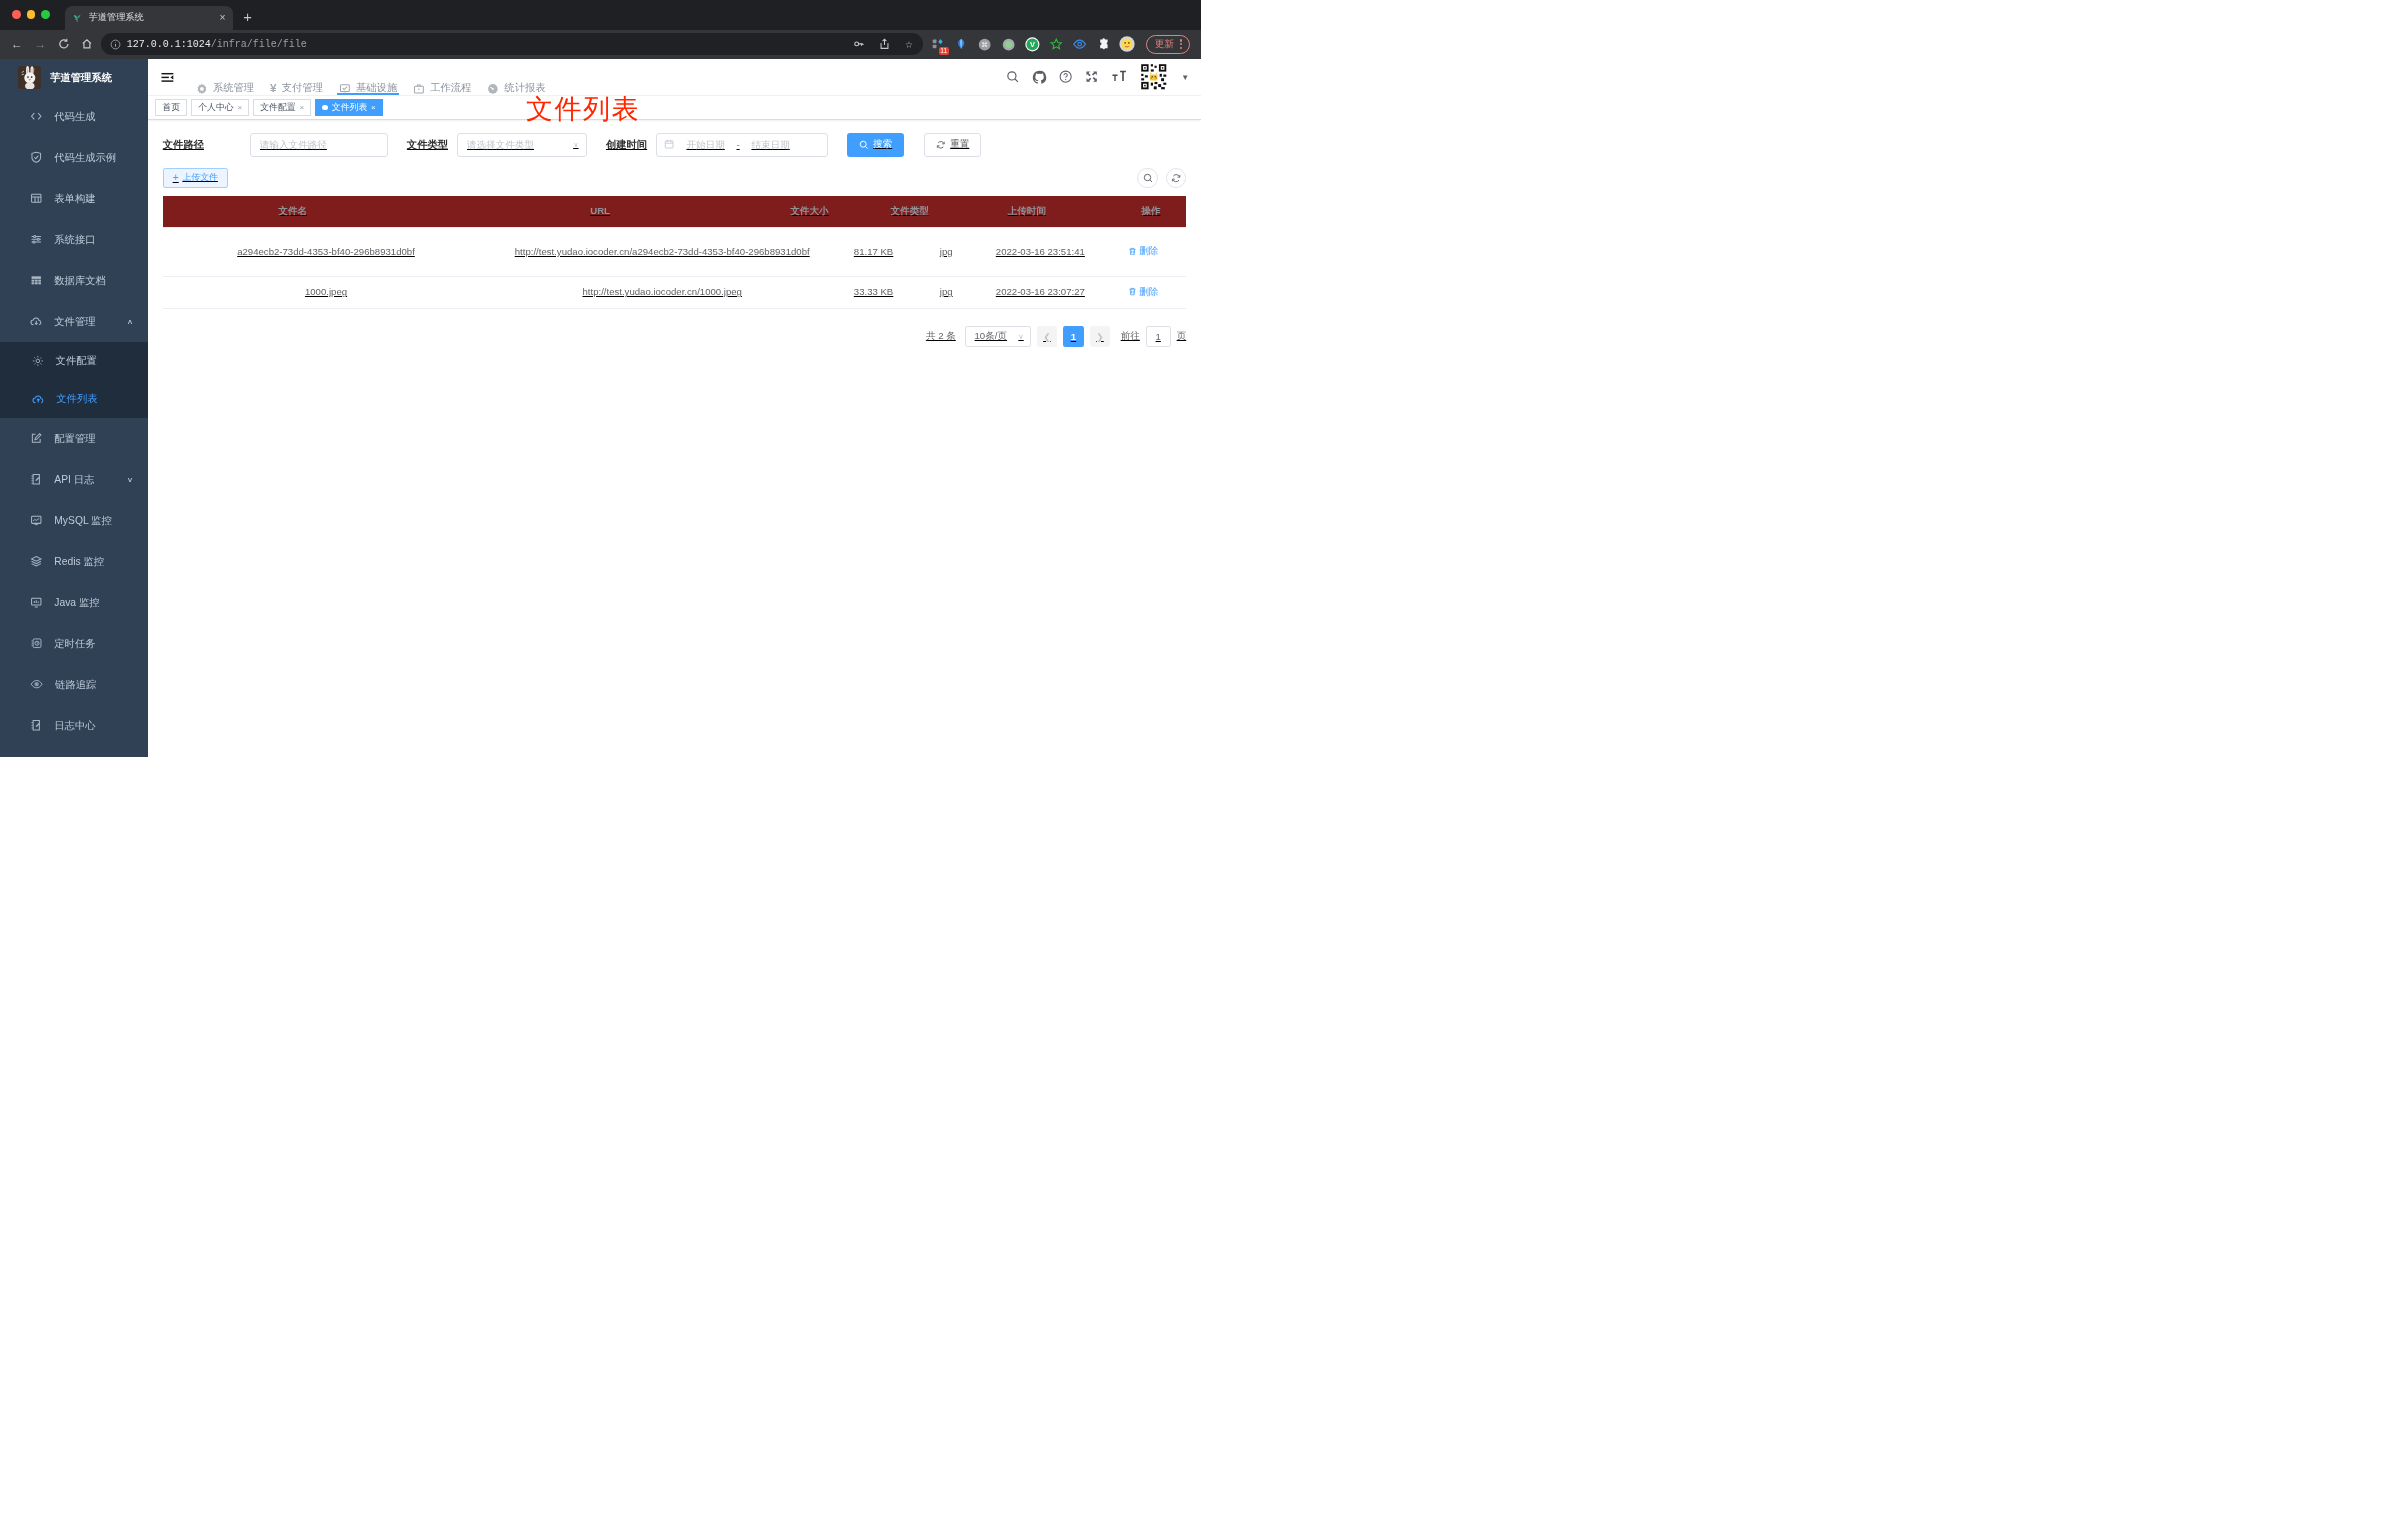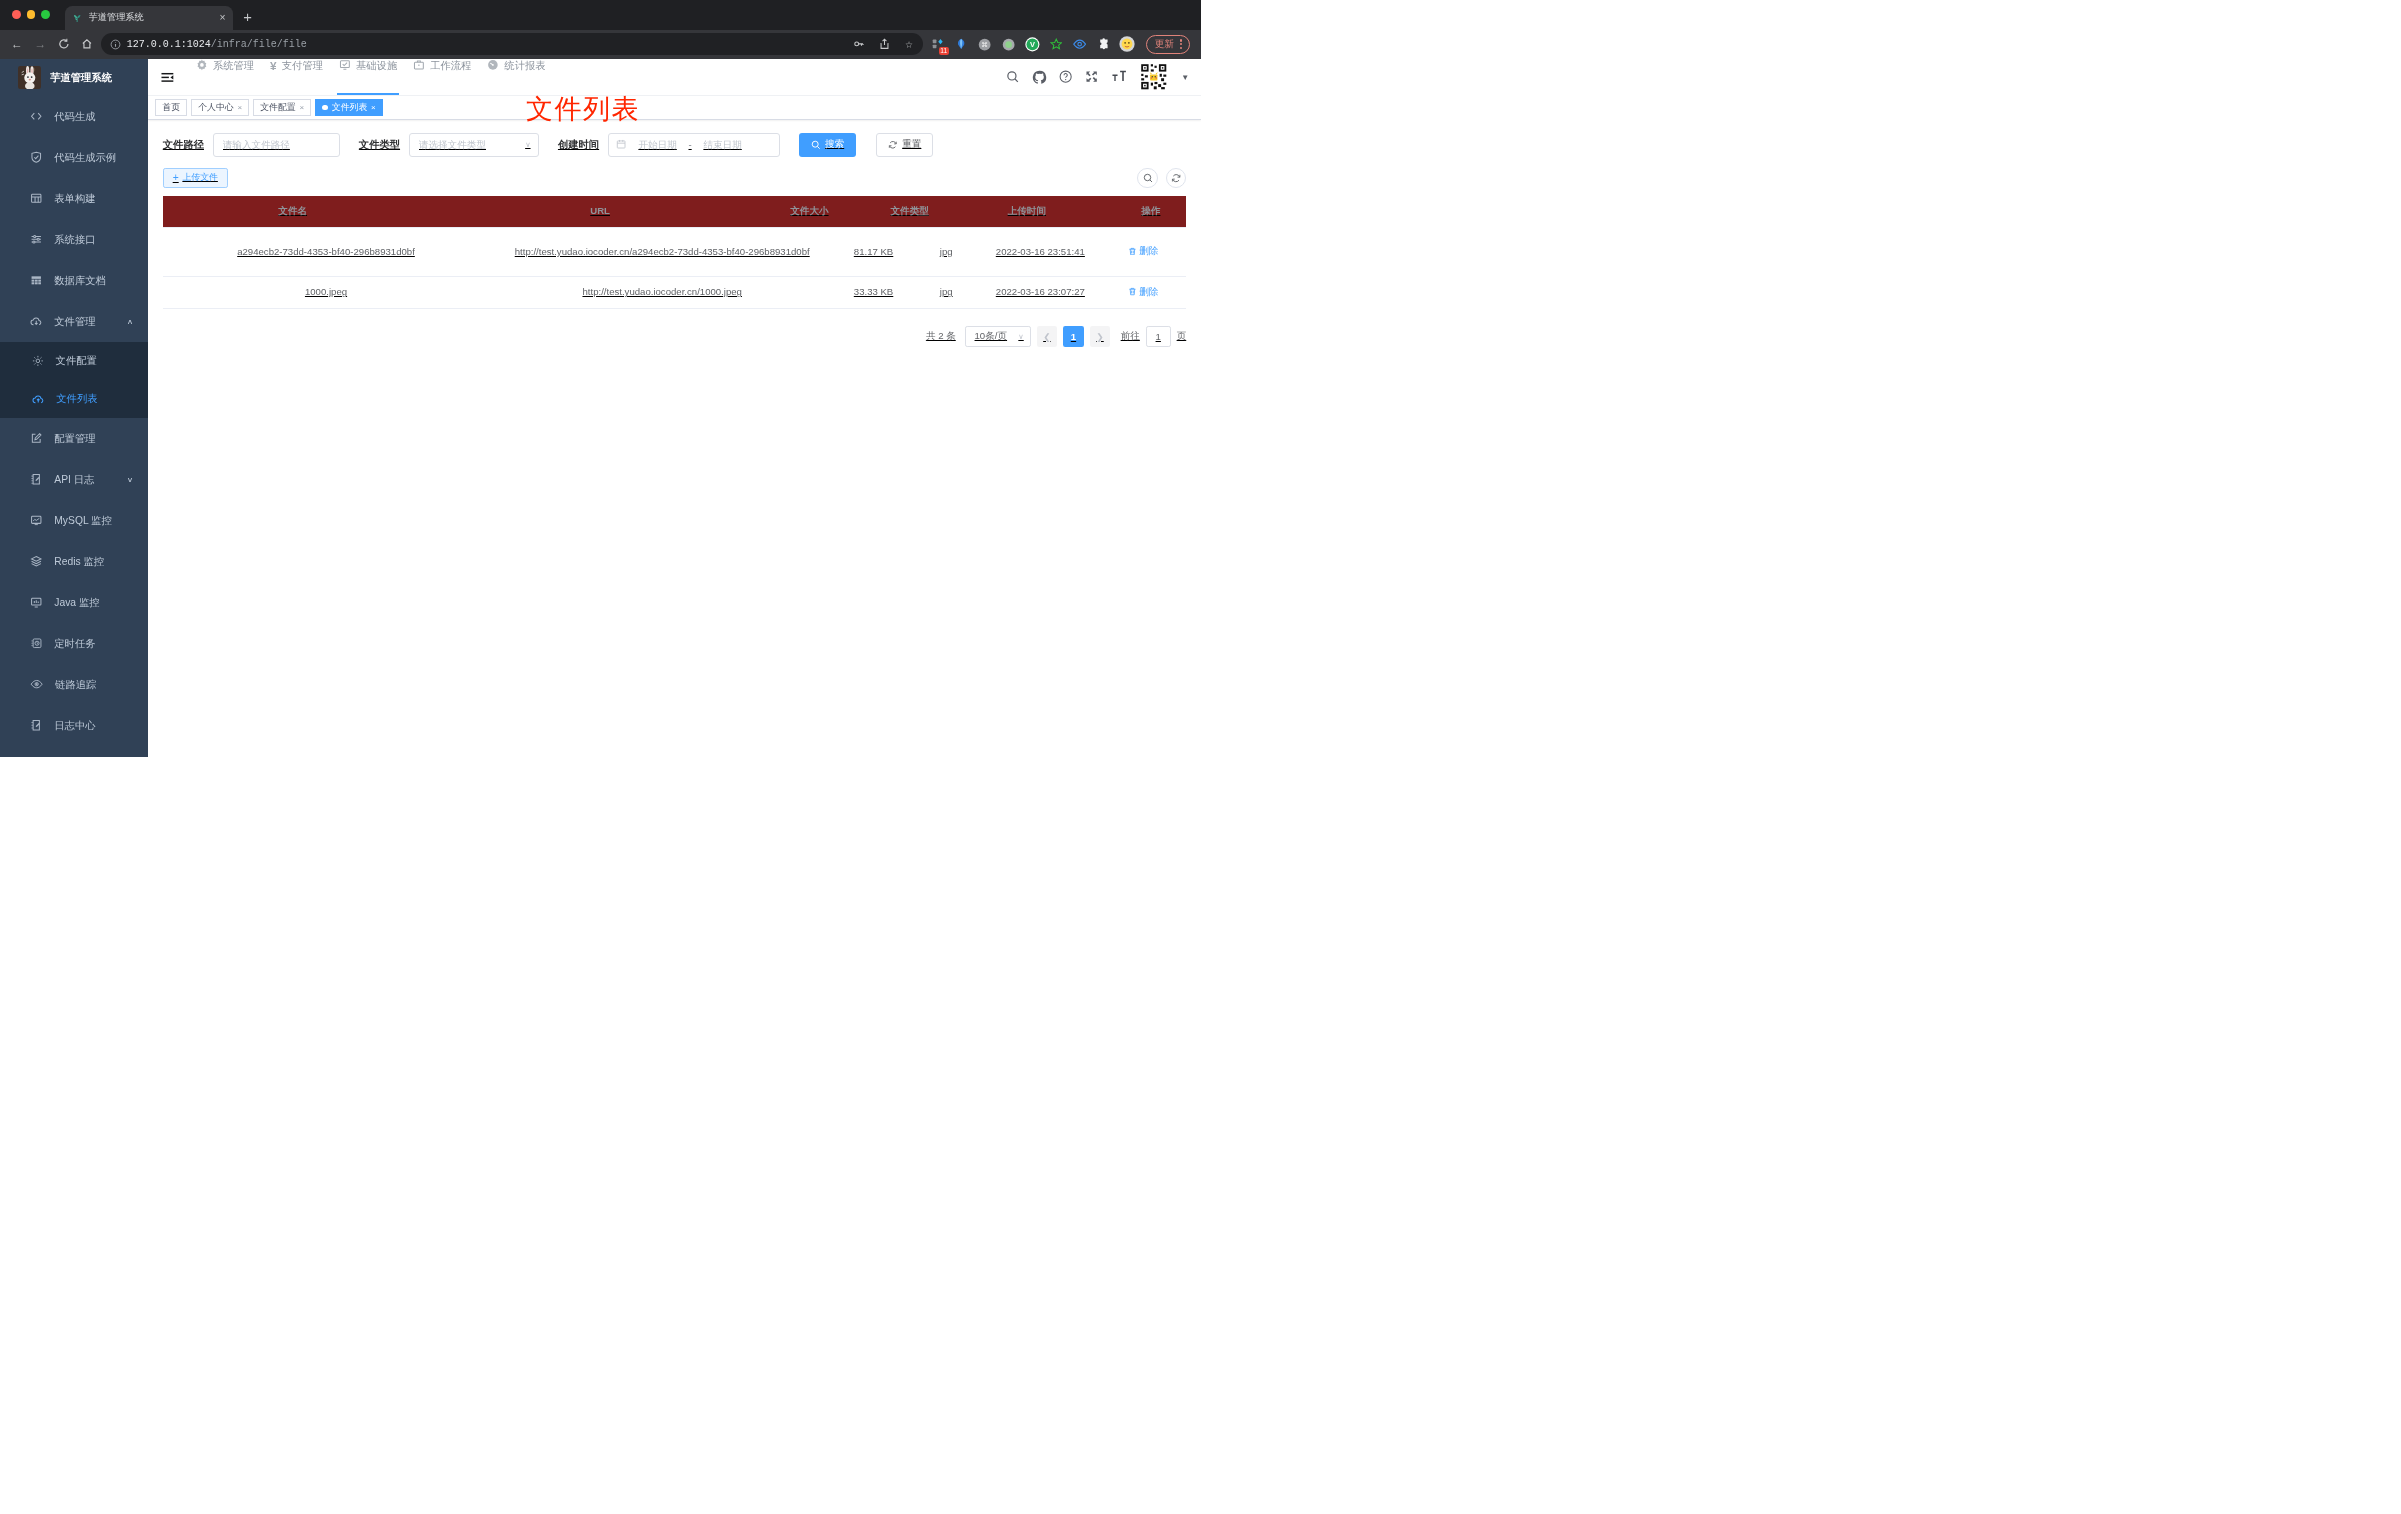--- a/index.html
+++ b/index.html
@@ -46,21 +46,21 @@
 .submenu .menu-item { height:38px; padding-left:32px; }
 .menu-item.active, .menu-item.active .mi { color:#409eff; }
 
 
 .main { flex:1; display:flex; flex-direction:column; background:#fff; position:relative; min-width:0; }
 
 
 .navbar { height:37px; display:flex; align-items:center; padding:0 11.8px; border-bottom:0.7px solid #f0f2f5; flex-shrink:0; }
 .hamburger { color:#17181a; margin-right:13.3px; }
 .topmenu { display:flex; height:100%; align-items:stretch; }
-.topmenu-item { display:flex; align-items:flex-start; gap:5.2px; padding:0 8px; color:#8c939d; font-size:10.3px; position:relative; cursor:pointer; }
+.topmenu-item { display:flex; align-items:flex-end; gap:5.2px; padding:0 8px; color:#8c939d; font-size:10.3px; position:relative; cursor:pointer; }
 .topmenu-item .tmi { color:#a3a9b0; }
 .topmenu-item.active::after { content:""; position:absolute; left:5.9px; right:5.9px; bottom:0; height:2.2px; background:#409eff; }
 .nav-right { margin-left:auto; display:flex; align-items:center; gap:12.5px; color:#5a5e66; }
 .qr-avatar { width:29.5px; height:29.5px; border-radius:4.4px; overflow:hidden; background:#fff; }
 .nav-caret { color:#5a5e66; font-size:8px; }
 
 
 .tagsbar { height:24px; display:flex; align-items:center; padding:0 7.4px; gap:4.4px; border-bottom:0.7px solid #d8dce5; box-shadow:0 0.7px 2.2px rgba(0,0,0,.10); flex-shrink:0; background:#fff; }
 .tag { height:17.7px; display:flex; align-items:center; gap:3.7px; border:0.7px solid #d8dce5; background:#fff; color:#495060; font-size:8.9px; padding:0 5.9px; cursor:pointer; }
 .tag .tclose { font-size:8px; color:#9aa2ad; }
@@ -69,21 +69,21 @@
 .tag-dot { width:5.9px; height:5.9px; border-radius:50%; background:#fff; display:inline-block; }
 .red-note { position:absolute; left:378px; top:32px; color:#ff2600; font-size:27px; z-index:5; letter-spacing:1.5px; white-space:nowrap; }
 
 
 .content { padding:12.5px 7.4px 0 7.4px;text-decoration:underline; }
 .filter-row { display:flex; align-items:center; margin:0 7.4px; }
 .f-label { font-size:10.3px; font-weight:700; color:#303133; margin-right:8.9px; white-space:nowrap; }
 .f-input { position:relative; display:flex; align-items:center; height:24px; border:0.7px solid #dcdfe6; border-radius:3px; background:#fff; }
 .f-input input { border:none; outline:none; background:transparent; font-size:9.6px; color:#606266; width:100%; padding:0 8.9px; font-family:inherit; }
 .f-input input::placeholder { color:#bfc4cc; }
-.w-path { width:127px; margin-right:19px; }
+.w-path { width:138px; margin-right:19px;margin-left:37px; }
 .w-type { width:130px; margin-right:19px; }
 .caret-down { color:#c0c4cc; font-size:7.4px; margin-right:7.4px; }
 .date-box { width:172px; display:flex; align-items:center; padding:0 7.4px; gap:4.4px; margin-right:19px; }
 .date-box input { padding:0; text-align:center; width:53px; }
 .date-sep { color:#7b7f87; font-size:9.6px; }
 .cal-icon, .glass, .ref { color:#c0c4cc; }
 .btn { display:flex; align-items:center; gap:4.4px; height:24px; border-radius:3px; font-size:9.6px; padding:0 11px; cursor:pointer; border:0.7px solid transparent; white-space:nowrap; }
 .btn-primary { background:#409eff; color:#fff; }
 .btn-plain { background:#fff; color:#606266; border-color:#dcdfe6; margin-left:20px; }
 .toolbar-row { display:flex; align-items:center; margin:11px 7.4px 0 7.4px; }

